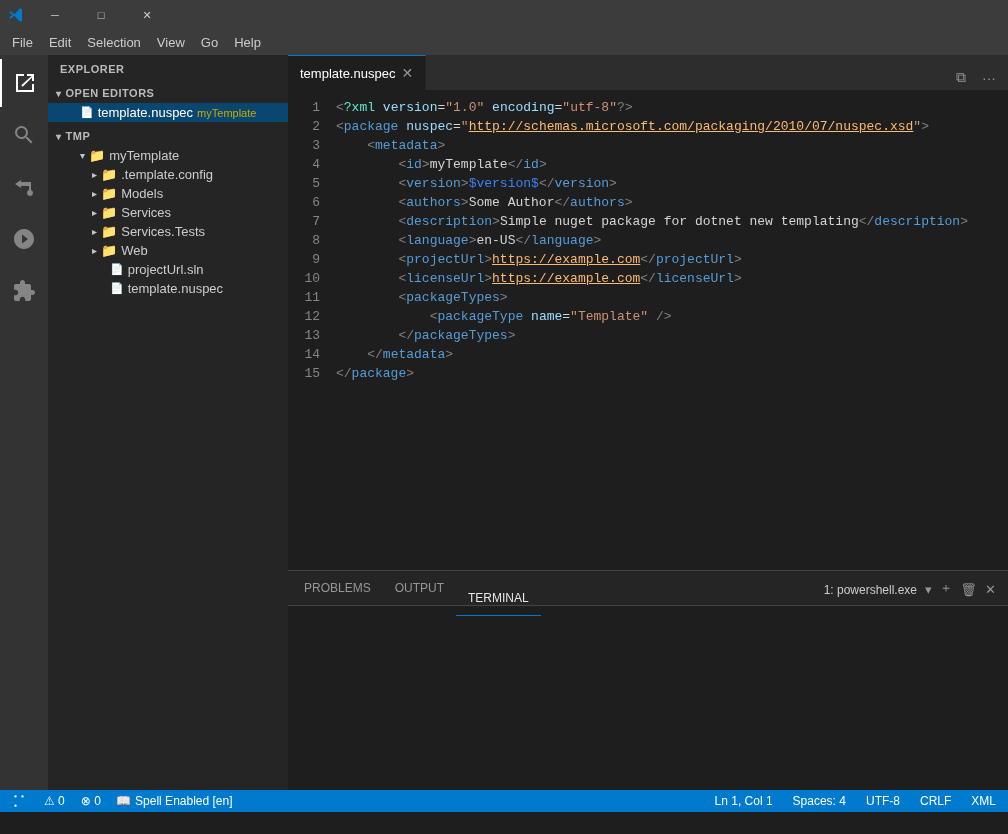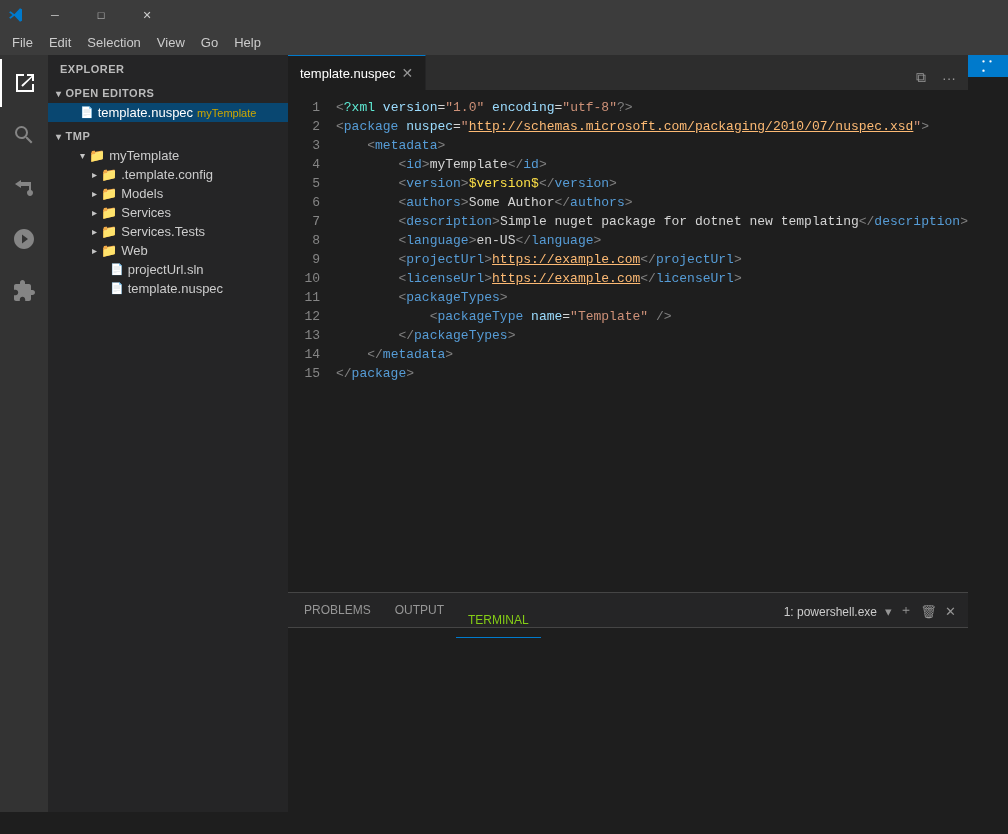--- a/index.html
+++ b/index.html
@@ -31,21 +31,21 @@
     .menu-item {
       padding: 3px 8px;
       font-size: 13px;
       cursor: pointer;
       color: #cccccc;
     }
 
     
     #main {
       display: flex;
-      flex-direction: row;
+      flex-direction: column;
       height: calc(834px - 30px - 25px - 22px);
     }
 
     #content-area {
       display: flex;
       flex: 1;
     }
 
     
     #activity-bar {
@@ -192,21 +192,21 @@
       line-height: 19px;
     }
 
     
     .xml-bracket { color: #808080; }
     .xml-tag { color: #569cd6; }
     .xml-attr { color: #9cdcfe; }
     .xml-attr-val { color: #ce9178; }
     .xml-pi { color: #5eead4; }
     .xml-text { color: #d4d4d4; }
-    .xml-special { color: #fde047; }
+    .xml-special { color: #3b82f6; }
     .xml-link { color: #fdba74; text-decoration: underline; }
 
     
     #terminal-area {
       height: 220px;
       background: #1e1e1e;
       border-top: 1px solid #454545;
       display: flex;
       flex-direction: column;
     }
@@ -222,21 +222,21 @@
     .terminal-tab {
       padding: 0 12px;
       height: 35px;
       display: flex;
       align-items: center;
       font-size: 12px;
       color: #969696;
       cursor: pointer;
     }
     .terminal-tab.active {
-      color: #84cc16;
+      color: #e5e5e5;
       border-bottom: 1px solid #007acc;
       margin-top: 20px;
     }
     .terminal-tab-right {
       margin-left: auto;
       display: flex;
       align-items: flex-end;
       gap: 8px;
       padding-right: 8px;
       color: #969696;
@@ -465,14 +465,21 @@
     <div class="statusbar-left">
       <span class="status-item">
         <svg width="14" height="14" viewBox="0 0 24 24" fill="white" style="vertical-align:middle;margin-right:2px">
             <path d="M6 2a2 2 0 1 1 0 4 2 2 0 0 1 0-4zm12 0a2 2 0 1 1 0 4 2 2 0 0 1 0-4zM6 18a2 2 0 1 1 0 4 2 2 0 0 1 0-4z"></path>
           </svg>
       </span>
       <span class="status-item">⚠ 0</span>
       <span class="status-item">⊗ 0</span>
       <span class="status-item">📖 Spell Enabled [en]</span>
     </div>
+    <div class="statusbar-right">
+      <span class="status-item">Ln 1, Col 1</span>
+      <span class="status-item">Spaces: 4</span>
+      <span class="status-item">UTF-8</span>
+      <span class="status-item">CRLF</span>
+      <span class="status-item">XML</span>
+    </div>
   </div>
 </div>
 
 </body></html>

